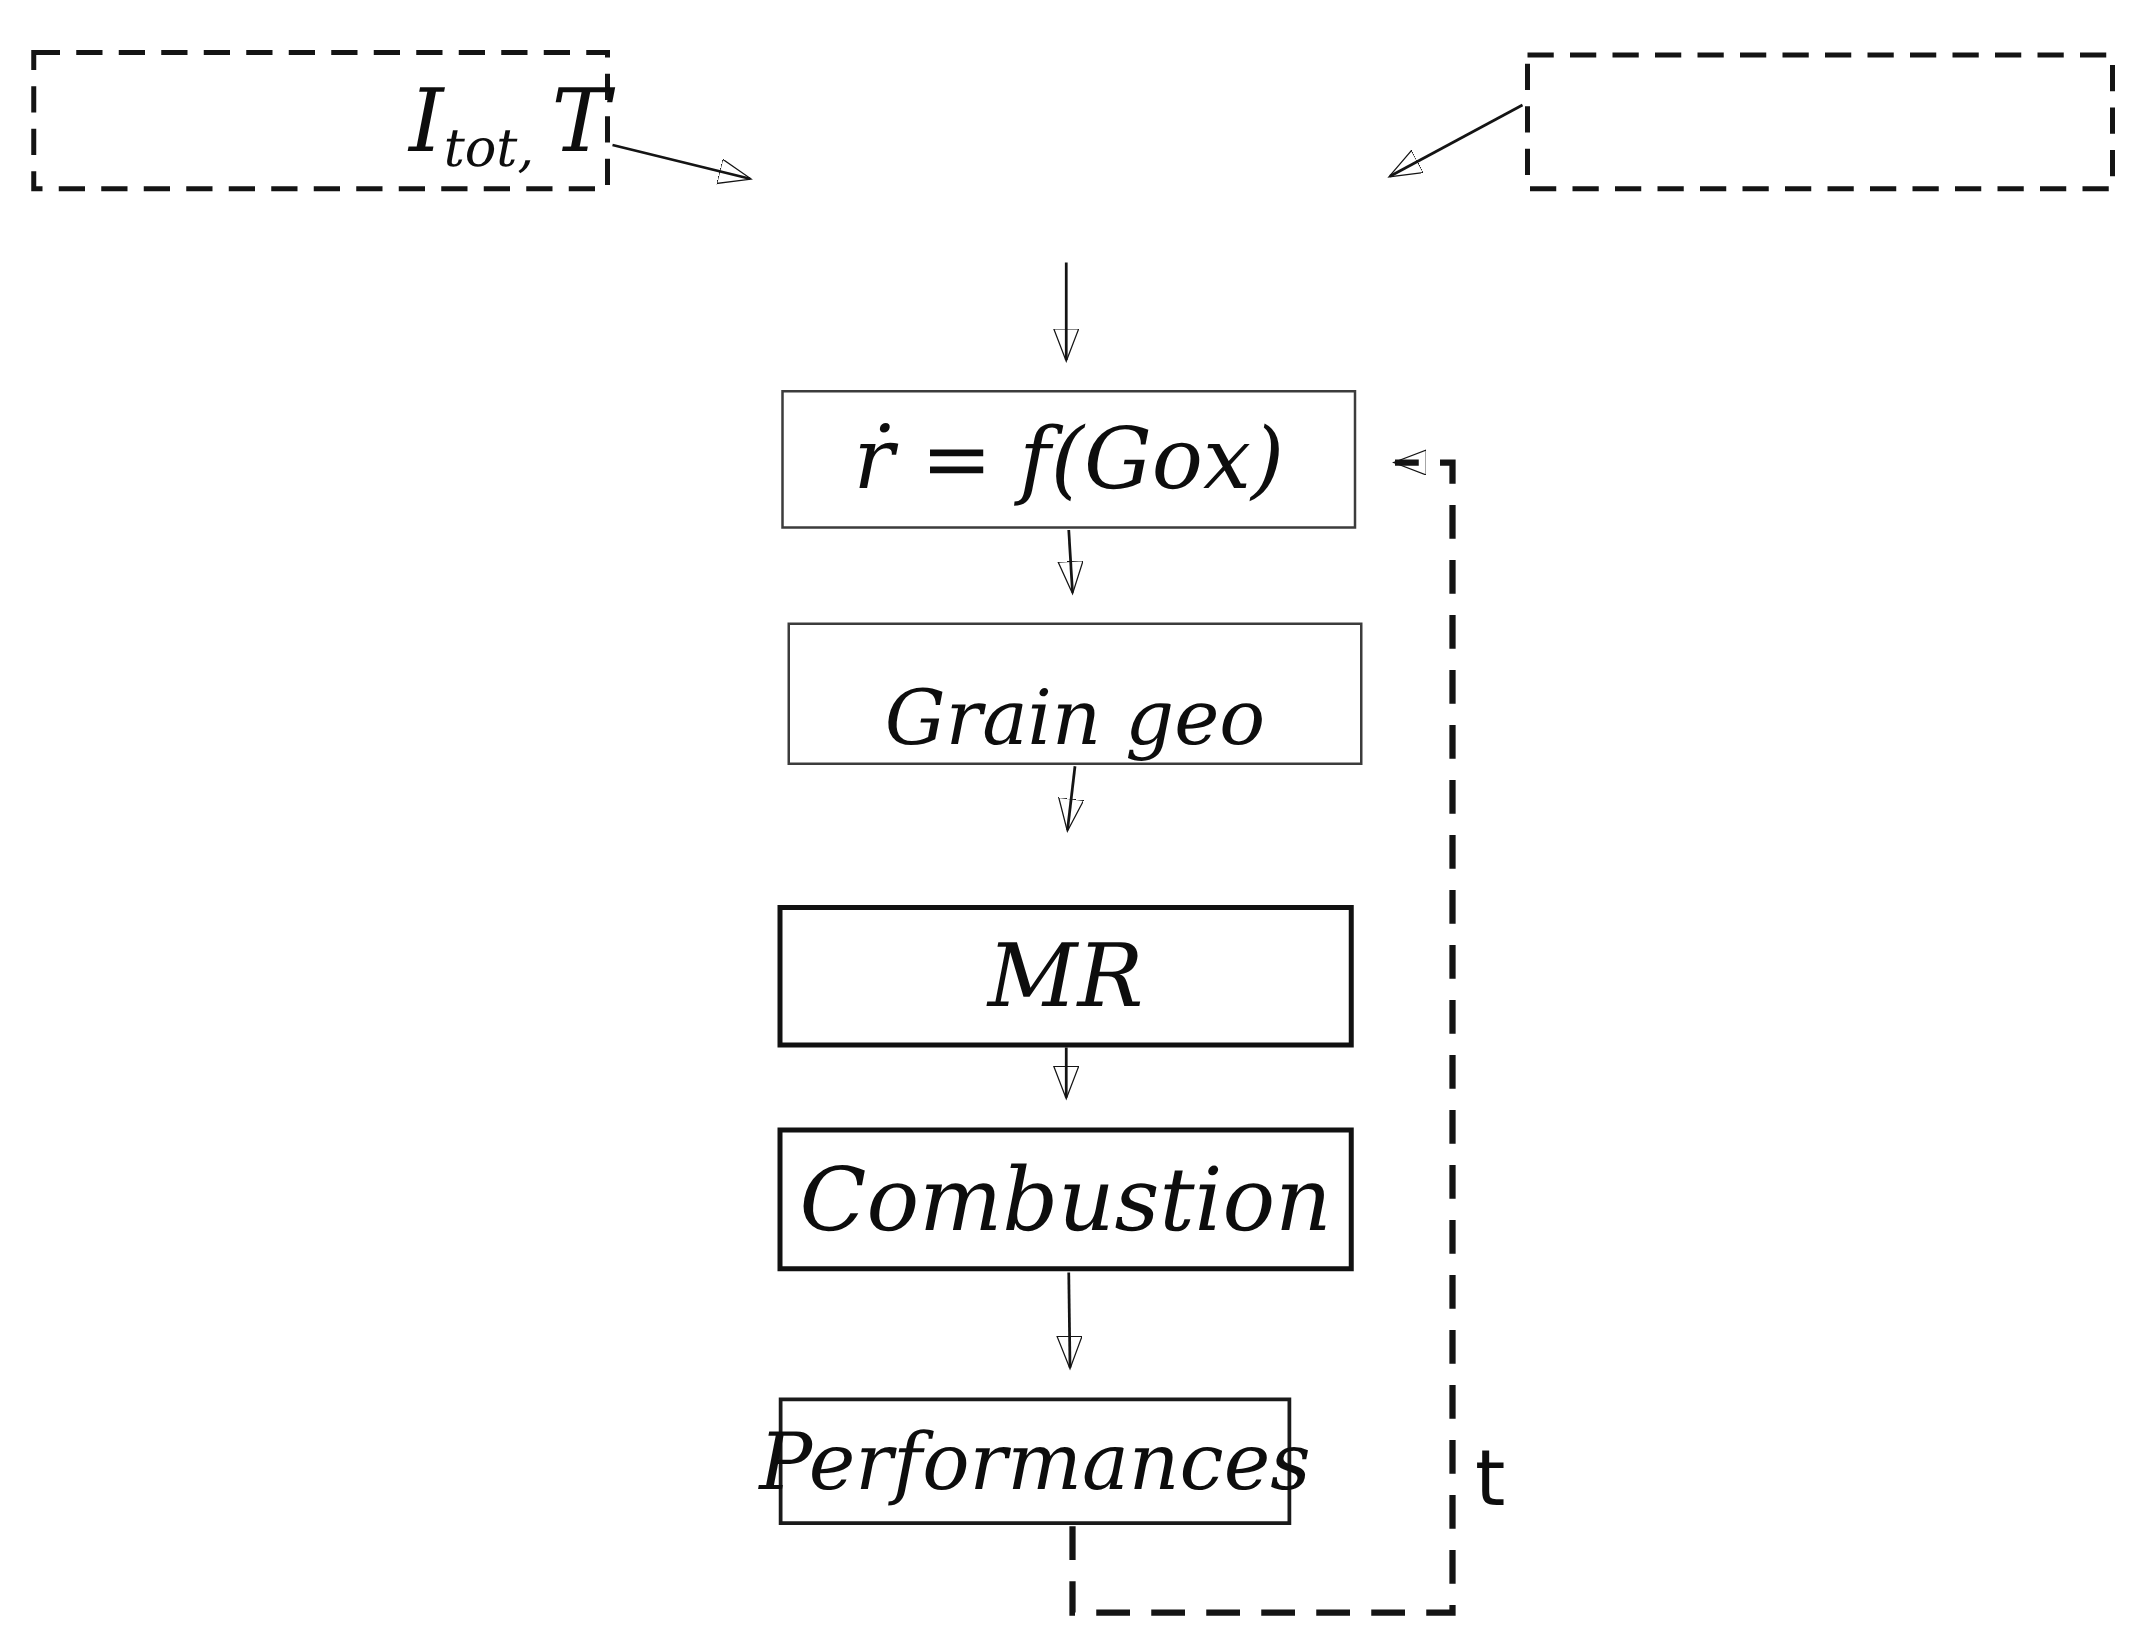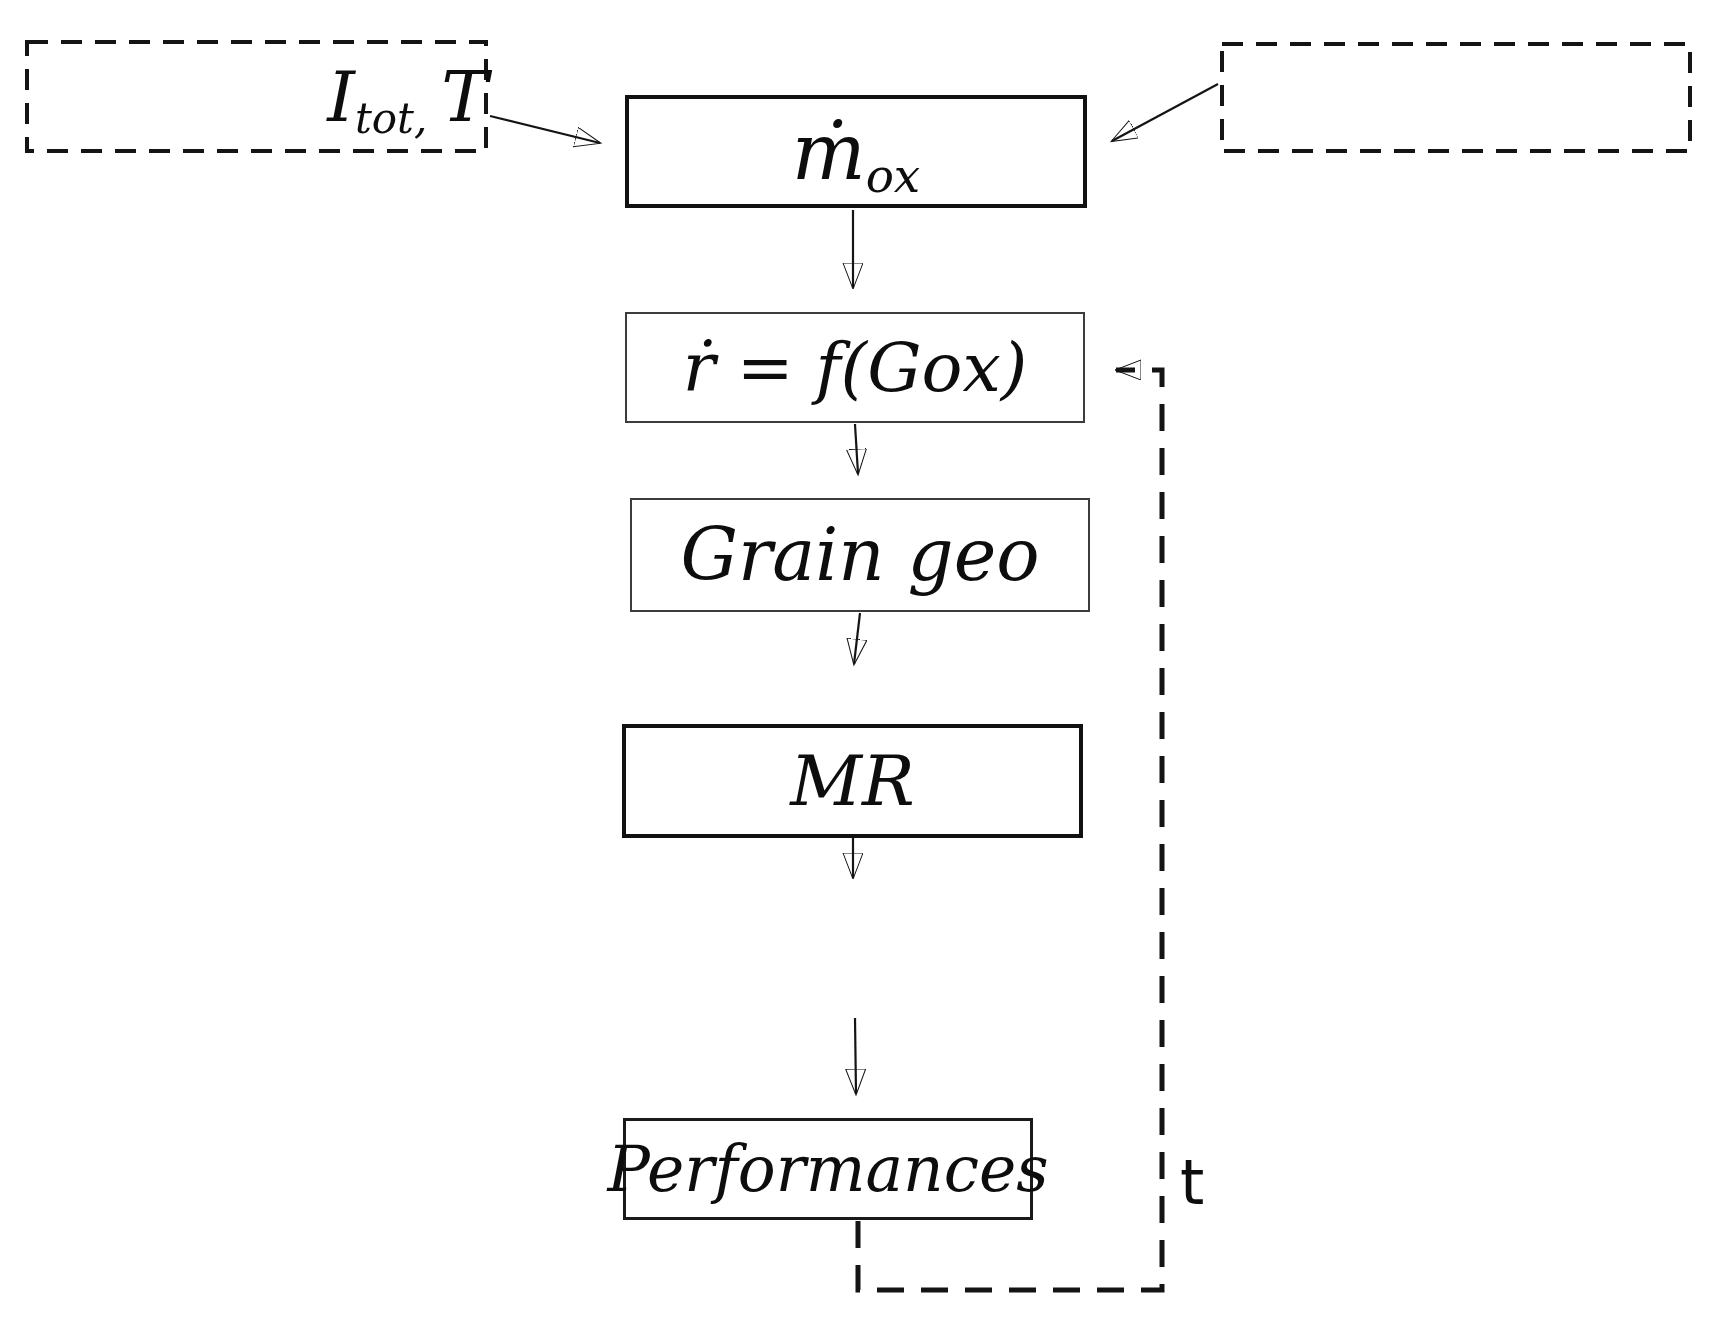--- a/index.html
+++ b/index.html
@@ -31,21 +31,21 @@
     white-space:nowrap;
   }
   .node.ghost{background:transparent;border:none;justify-content:flex-end;}
   .thick{border:4px solid #111;}
   .thin{border:2px solid #3c3c3c;}
   .mid{border:3px solid #1a1a1a;}
   .n-itot{left:25px;top:40px;width:463px;height:113px;font-size:70px;}
   .n-oxidizer{left:1220px;top:42px;width:472px;height:111px;font-size:72px;}
   .n-mox{left:625px;top:95px;width:462px;height:113px;font-size:78px;}
   .n-rdot{left:625px;top:312px;width:460px;height:111px;font-size:68px;}
-  .n-grain{left:630px;top:498px;width:460px;height:114px;font-size:72px;}
+  .n-grain{left:630px;top:498px;width:460px;height:114px;font-size:61px;align-items:flex-end;}
   .n-mr{left:622px;top:688px;width:461px;height:114px;font-size:70px;margin-top:36px;}
   .n-combustion{left:622px;top:902px;width:461px;height:115px;font-size:70px;}
   .n-performances{left:623px;top:1118px;width:410px;height:102px;font-size:63px;align-items:center;}
   sub.s{font-size:0.60em;font-style:italic;vertical-align:-0.28em;line-height:0;}
   .loop-label{
     position:absolute;left:1180px;top:1152px;
     font-family:"DejaVu Sans","Liberation Sans",sans-serif;
     font-style:normal;font-size:62px;color:var(--text);line-height:1;
   }
 </style>
@@ -73,36 +73,36 @@
     <line class="conn" x1="855" y1="1018" x2="856" y2="1094" marker-end="url(#arrow)"></line>
 
     <path class="loop" d="M858,1221 L858,1290 L1162,1290 L1162,370 L1116,370" marker-end="url(#arrow)"></path>
   </svg>
 
   <div class="node ghost n-itot">
     <span><span>I</span><sub class="s">tot,</sub> <span>T</span></span>
   </div>
 
 
-  <div class="node thick n-mox">
-    <span><span>ṁ</span><sub class="s">ox</sub></span>
-  </div>
 
   <div class="node thin n-rdot">
     <span>ṙ = f(Gox)</span>
   </div>
 
   <div class="node thin n-grain">
     <span>Grain geo</span>
   </div>
 
   <div class="node thick n-mr">
     <span>MR</span>
   </div>
 
+  <div class="node thick n-combustion">
+    <span>Combustion</span>
+  </div>
 
   <div class="node mid n-performances">
     <span>Performances</span>
   </div>
 
   <div class="loop-label">t</div>
 
 </div>
 
 </body></html>

